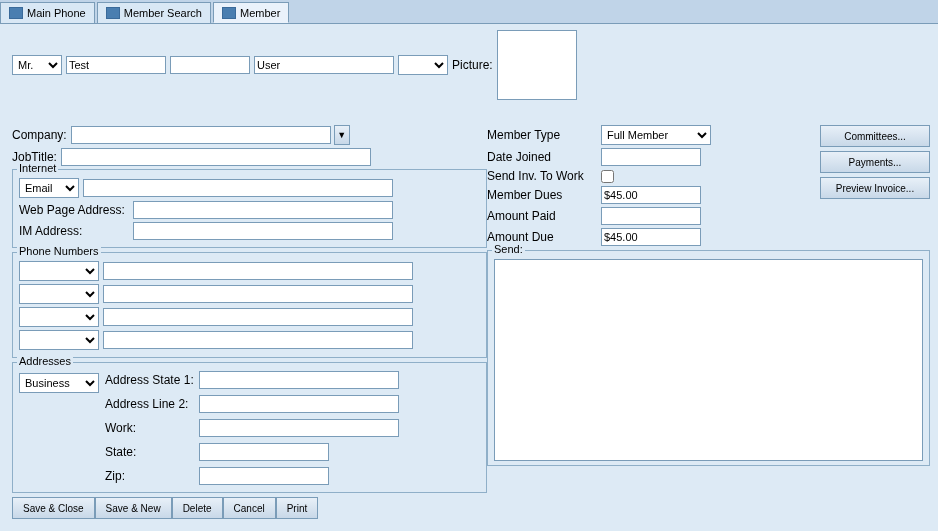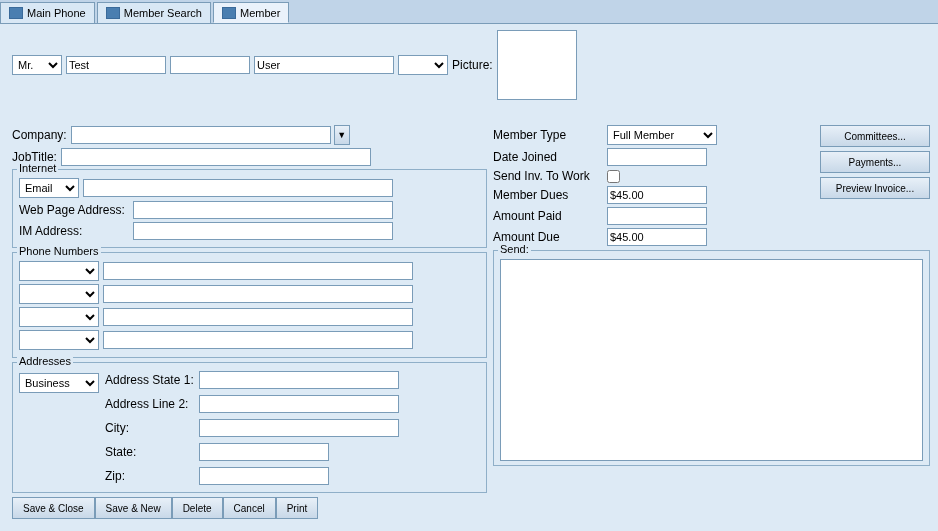--- a/index.html
+++ b/index.html
@@ -103,21 +103,21 @@
       cursor: pointer;
       display: flex;
       align-items: center;
       justify-content: center;
       margin-left: -1px;
     }
 
     
     .two-col {
       display: flex;
-      gap: 6px;
+      gap: 0;
       margin-top: 25px;
     }
 
     .col-left {
       flex: 0 0 475px;
     }
 
     .col-right {
       flex: 1;
     }
@@ -326,21 +326,21 @@
           <div style="display:flex; flex-direction:column; gap:3px;">
             <div class="form-row">
               <span class="form-label" style="width:90px;">Address State 1:</span>
               <input type="text" style="width: 200px;">
             </div>
             <div class="form-row">
               <span class="form-label" style="width:90px;">Address Line 2:</span>
               <input type="text" style="width: 200px;">
             </div>
             <div class="form-row">
-              <span class="form-label" style="width:90px;">City:</span>
+              <span class="form-label" style="width:90px;">Work:</span>
               <input type="text" style="width: 200px;">
             </div>
             <div class="form-row">
               <span class="form-label" style="width:90px;">State:</span>
               <input type="text" style="width: 130px;">
             </div>
             <div class="form-row">
               <span class="form-label" style="width:90px;">Zip:</span>
               <input type="text" style="width: 130px;">
             </div>

